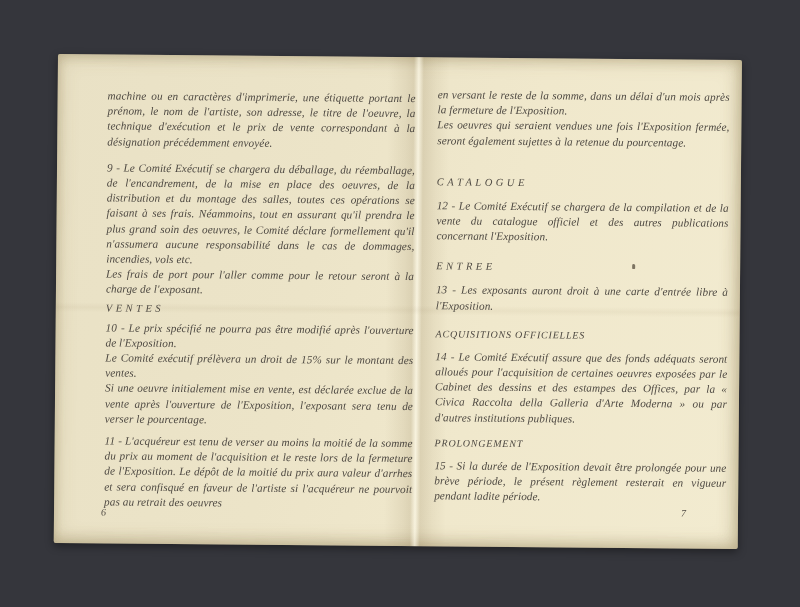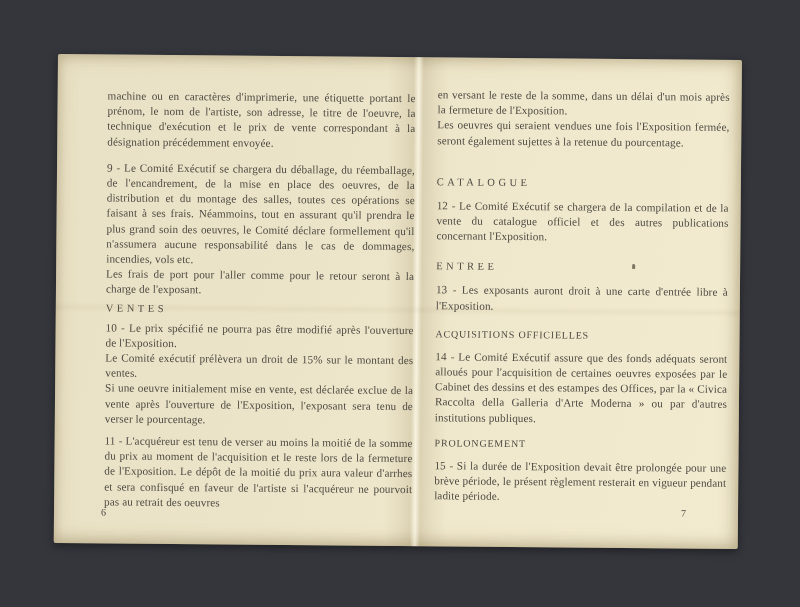--- a/index.html
+++ b/index.html
@@ -1,21 +1,21 @@
 <!DOCTYPE html>
 <html style="--background: #35363c; --paper: #ede5c9; --ink: #4f4a43;"><head>
 <meta charset="utf-8">
 <style>
   html,body{margin:0;padding:0;}
   body{
     width:800px;height:607px;overflow:hidden;
     background:var(--background,#35363c);
     font-family:"Liberation Serif","DejaVu Serif",serif;
   }
-  .scan{position:relative;width:800px;height:432px;}
+  .scan{position:relative;width:800px;height:432px;font-style:italic;}
   .paper{
     position:absolute;left:58px;top:54px;width:684px;height:489px;
     background:linear-gradient(103deg,#e9e1c5 0%,#ece4c8 38%,#f0e8cc 62%,#f2ebd0 100%);
     transform:rotate(0.5deg);transform-origin:top left;
     border-radius:2px;
     box-shadow:0 3px 8px rgba(0,0,0,0.4),
       inset 0 0 22px rgba(125,105,60,0.20),
       inset -6px 0 14px rgba(125,105,60,0.16),
       inset 0 -6px 12px rgba(125,105,60,0.16),
       inset 0 4px 10px rgba(125,105,60,0.12);

